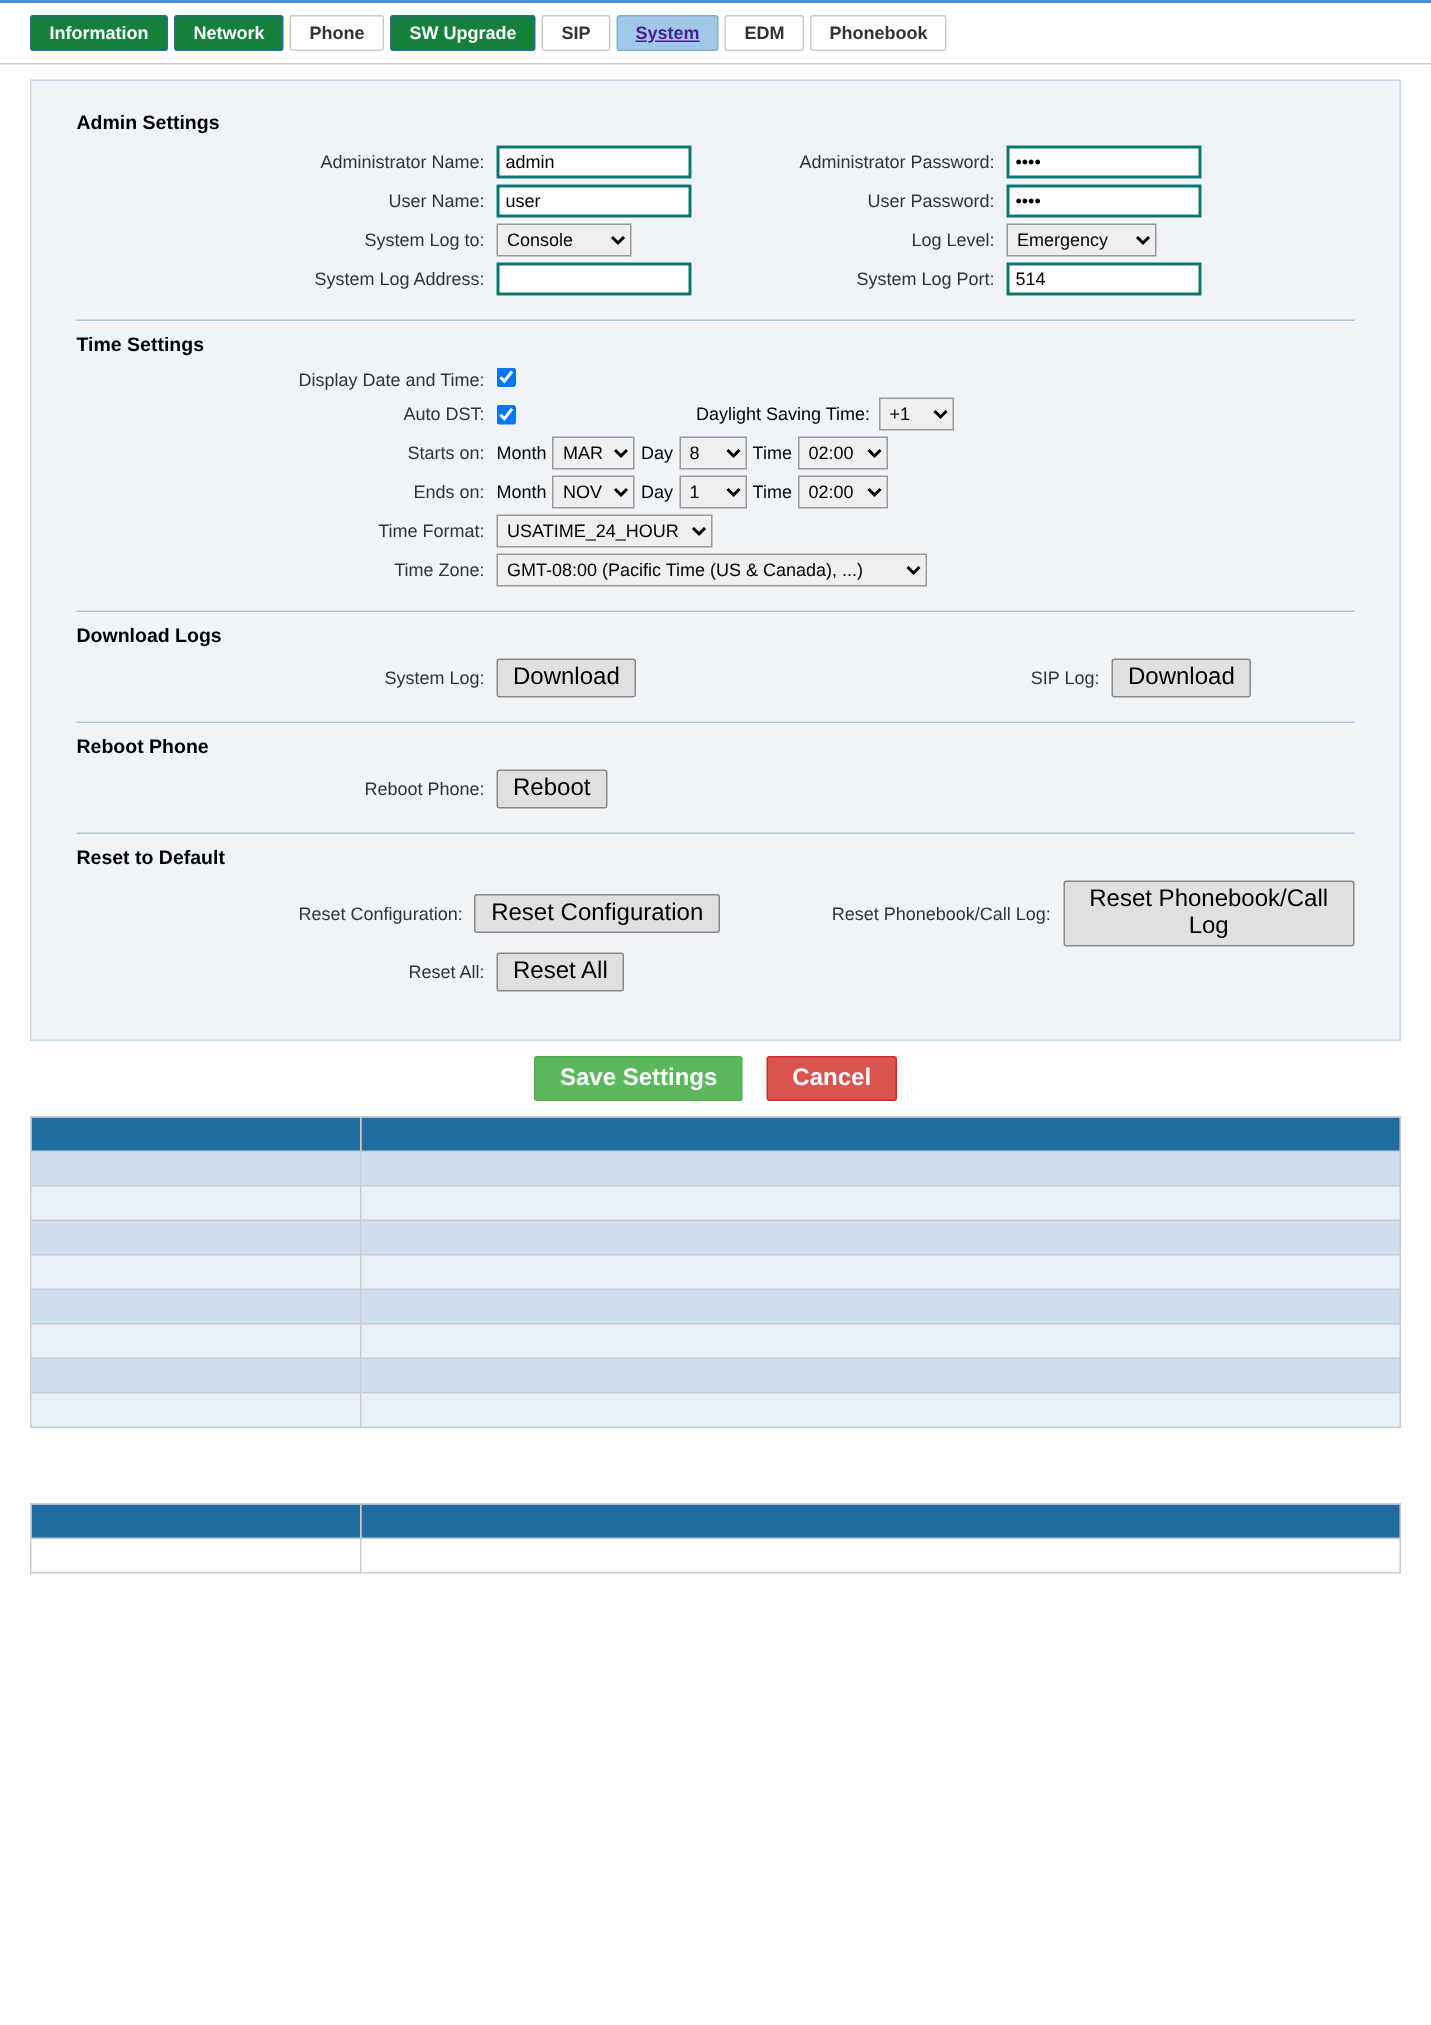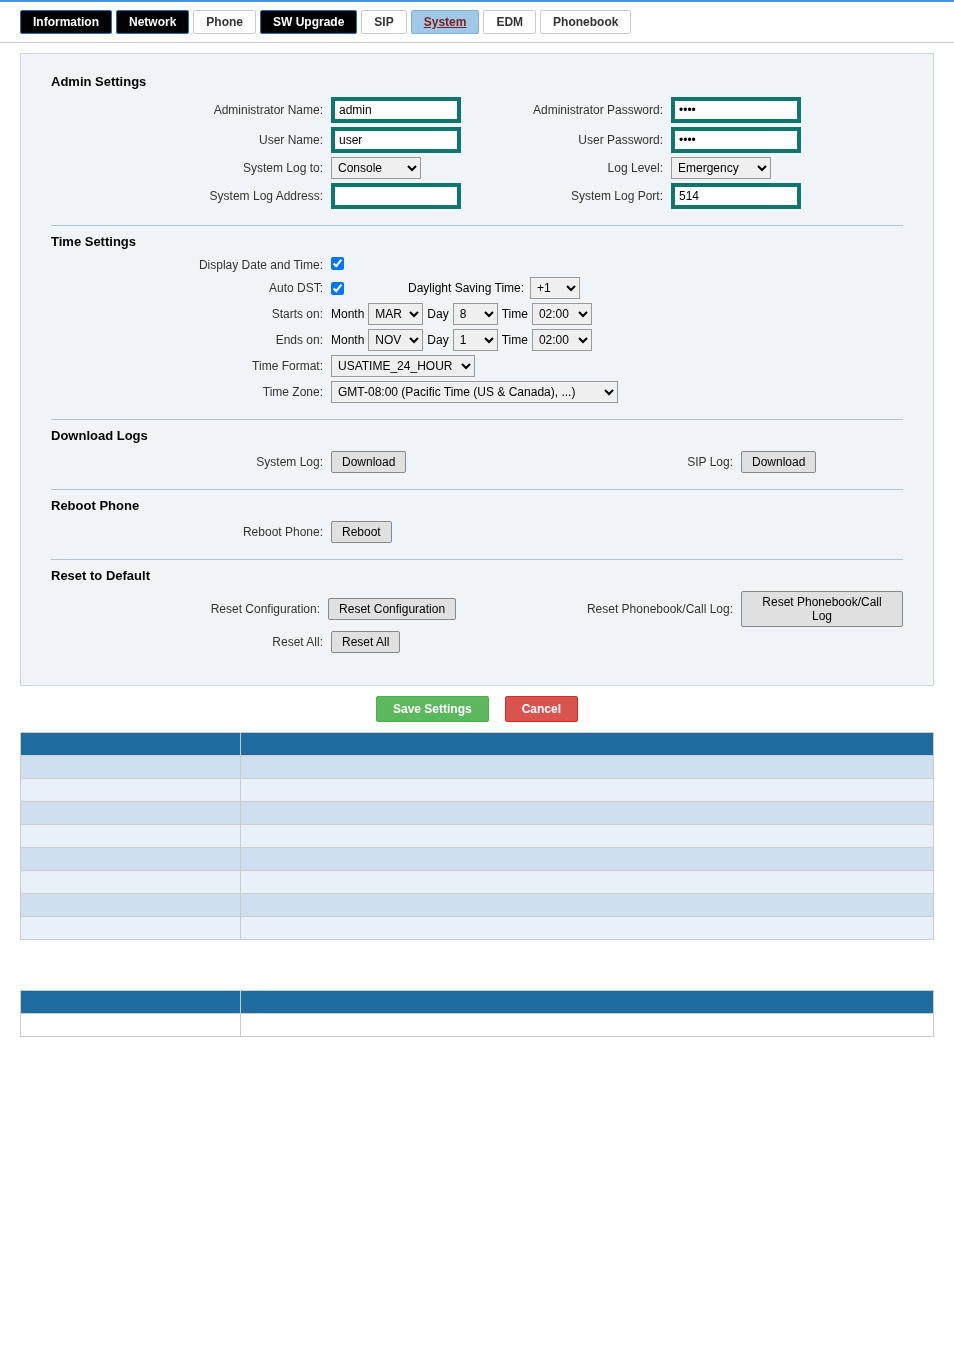--- a/index.html
+++ b/index.html
@@ -10,37 +10,37 @@
     .nav-bar { display: flex; align-items: center; padding: 8px 20px; gap: 4px; background: #fff; border-bottom: 1px solid #ccc; margin-bottom: 0; }
     .nav-tab {
       padding: 4px 12px;
       font-size: 12px;
       font-weight: bold;
       cursor: pointer;
       border: 1px solid transparent;
       border-radius: 2px;
       white-space: nowrap;
     }
-    .nav-tab.active-blue { background: #000000; color: #fff; border-color: #1a72a8; }
-    .nav-tab.active-system { background: #a0c8e8; color: #7f1d1d; border-color: #80b0d0; text-decoration: underline; }
+    .nav-tab.active-blue { background: #15803d; color: #fff; border-color: #1a72a8; }
+    .nav-tab.active-system { background: #a0c8e8; color: #4c1d95; border-color: #80b0d0; text-decoration: underline; }
     .nav-tab.plain { background: #fff; color: #333; border-color: #ccc; padding-left: 12px; }
 
     .main-content { padding: 16px 30px; background: #f0f4f8; border: 1px solid #c8d8e8; margin: 10px 20px; }
 
     .section-title { font-weight: bold; font-size: 13px; color: #000; margin-bottom: 8px; margin-top: 4px; }
 
     .form-section { margin-bottom: 16px; }
-    .form-input { border: 4px solid #0f766e; padding: 2px 4px; font-size: 12px; width: 130px; }
+    .form-input { border: 2px solid #0f766e; padding: 2px 4px; font-size: 12px; width: 130px; }
     .form-select { border: 1px solid #999; padding: 2px 2px; font-size: 12px; }
     .form-row { display: flex; align-items: center; margin-bottom: 4px; margin-left: 100px; }
     .col-label { width: 180px; text-align: right; padding-right: 8px; color: #333; white-space: nowrap; }
 
     .section-divider { border-top: 1px solid #b0c4d8; margin: 8px 0; }
 
-    .btn { padding: 3px 10px; font-size: 12px; cursor: pointer; border: 1px solid #888; background: #e0e0e0; border-radius: 2px; }
+    .btn { padding: 3px 10px; font-size: 16px; cursor: pointer; border: 1px solid #888; background: #e0e0e0; border-radius: 2px; }
     .btn-green { background: #5cb85c; color: #fff; border-color: #4cae4c; font-weight: bold; padding: 5px 16px; }
     .btn-red { background: #d9534f; color: #fff; border-color: #c9302c; font-weight: bold; padding: 5px 16px; }
 
     .action-bar { display: flex; justify-content: center; gap: 16px; margin: 4px 0; }
 
     .bottom-table { margin: 10px 20px; border-collapse: collapse; width: calc(100% - 40px); }
     .bottom-table td, .bottom-table th { border: 1px solid #ccc; padding: 4px 8px; font-size: 12px; }
     .bottom-table .header-row { background: #1e6ca0; color: #fff; }
     .bottom-table .alt1 { background: #e8f0f8; }
     .bottom-table .alt2 { background: #d0dff0; }
@@ -123,21 +123,21 @@
   <div class="form-section">
     <div class="section-title">Time Settings</div>
 
     <div class="form-row">
       <div class="col-label">Display Date and Time:</div>
       <div><input type="checkbox" checked="" style=""></div>
     </div>
 
     <div class="form-row">
       <div class="col-label">Auto DST:</div>
-      <div style="display:flex; align-items:center; gap: 64px;">
+      <div style="display:flex; align-items:center; gap: 120px;">
         <input type="checkbox" checked="" style="">
         <div style="display:flex; align-items:center; gap:6px;">
           <span>Daylight Saving Time:</span>
           <select class="form-select" style="width:50px">
             <option>+1</option>
             <option>+2</option>
           </select>
         </div>
       </div>
     </div>

